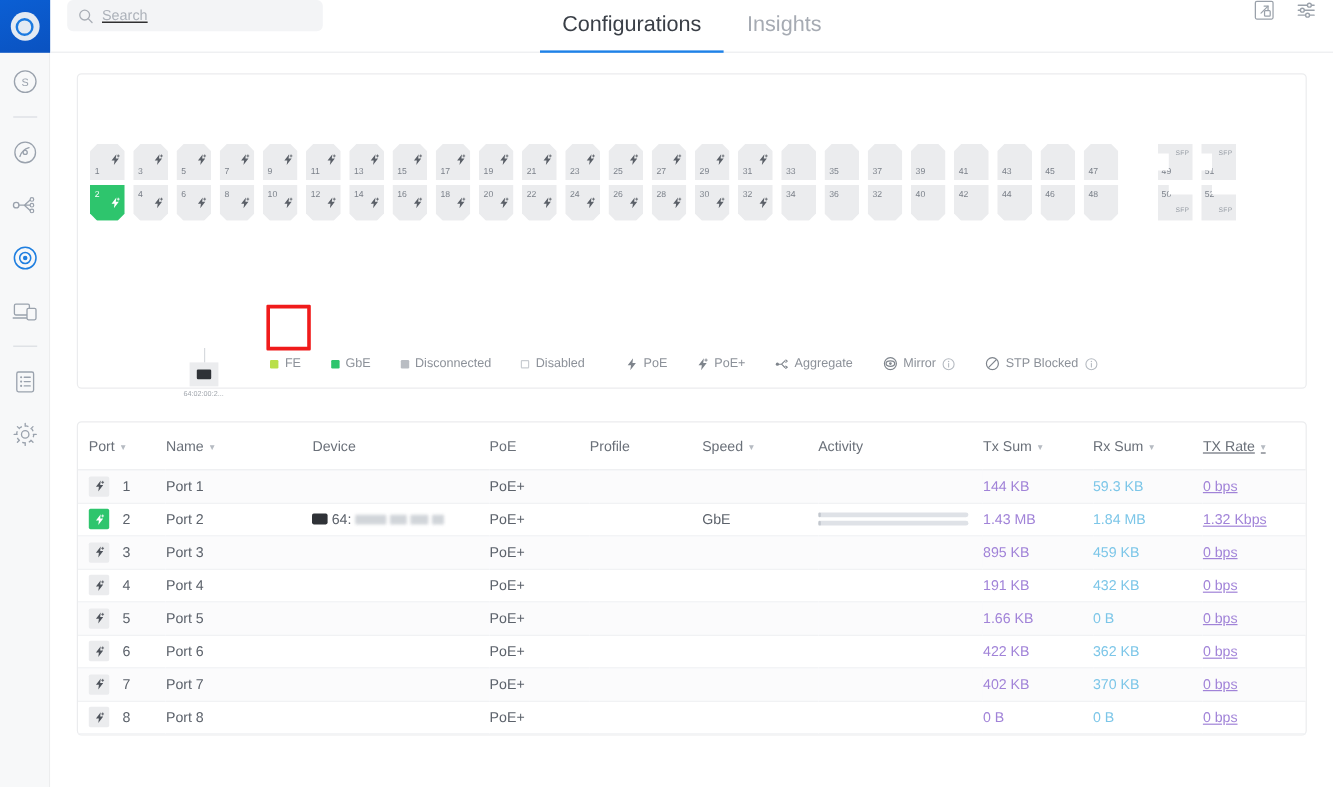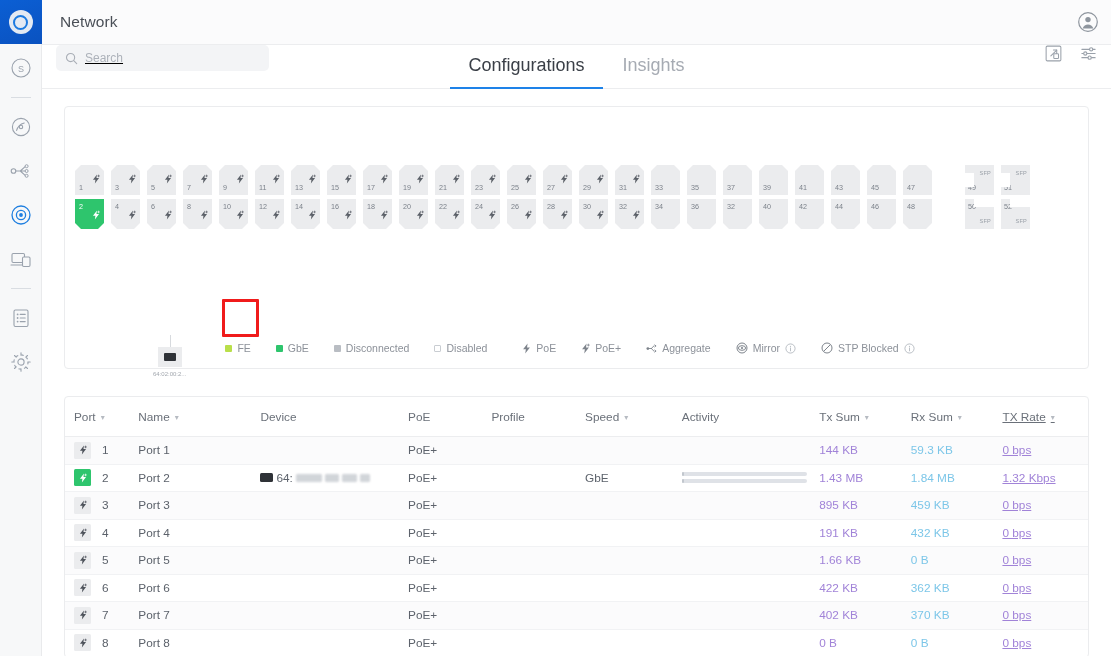--- a/index.html
+++ b/index.html
@@ -314,31 +314,20 @@
       <svg width="22" height="22" viewBox="0 0 22 22" fill="none">
         <circle cx="11" cy="11" r="3.1" stroke="currentColor" stroke-width="1.1"></circle>
         <path d="M11 1.8v2.4M11 17.8v2.4M20.2 11h-2.4M4.2 11H1.8M17.5 4.5l-1.7 1.7M6.2 15.8l-1.7 1.7M17.5 17.5l-1.7-1.7M6.2 6.2L4.5 4.5" stroke="currentColor" stroke-width="1.1" stroke-linecap="round"></path>
         <circle cx="11" cy="11" r="7.1" stroke="currentColor" stroke-width="1.1" stroke-dasharray="2.4 3.2"></circle>
       </svg>
     </div>
   </nav>
 
   <div class="main">
 
-    <header class="topbar">
-      <div class="title">Network</div>
-      <div class="spacer"></div>
-      <div class="avatar-btn">
-        <svg width="22" height="22" viewBox="0 0 22 22" fill="none">
-          <circle cx="11" cy="11" r="9.3" stroke="currentColor" stroke-width="1.2"></circle>
-          <circle cx="11" cy="8.6" r="2.7" fill="currentColor"></circle>
-          <path d="M5.6 17.4c1-2.7 3-4 5.4-4s4.4 1.3 5.4 4" fill="currentColor"></path>
-        </svg>
-      </div>
-    </header>
 
     <div class="subbar">
       <div class="search-wrap">
         <svg width="13" height="13" viewBox="0 0 14 14" fill="none">
           <circle cx="6" cy="6" r="4.4" stroke="currentColor" stroke-width="1.2"></circle>
           <path d="M9.4 9.4L12.6 12.6" stroke="currentColor" stroke-width="1.2" stroke-linecap="round"></path>
         </svg>
         <input class="search-input" type="text" placeholder="Search" style="">
       </div>
 

